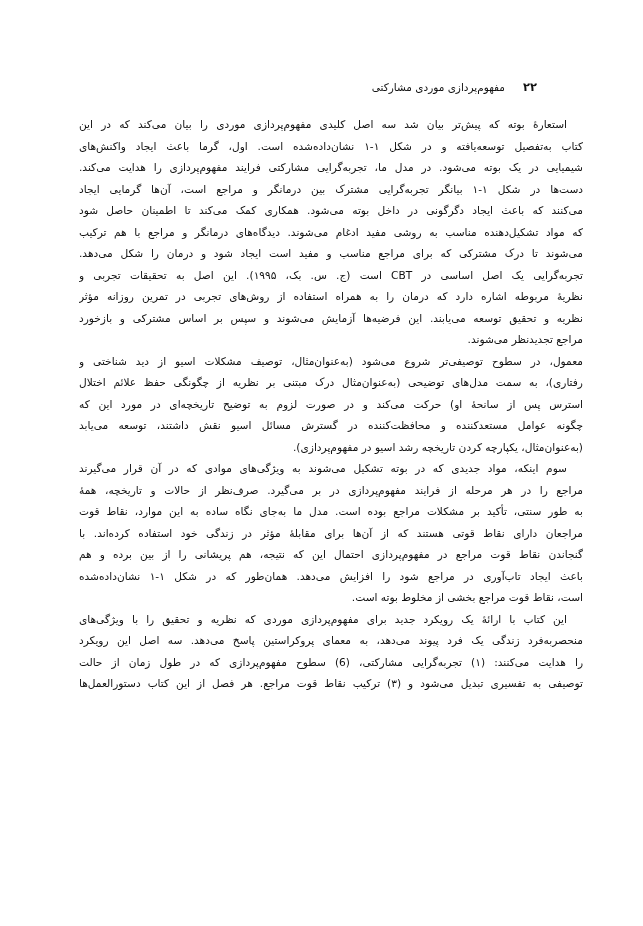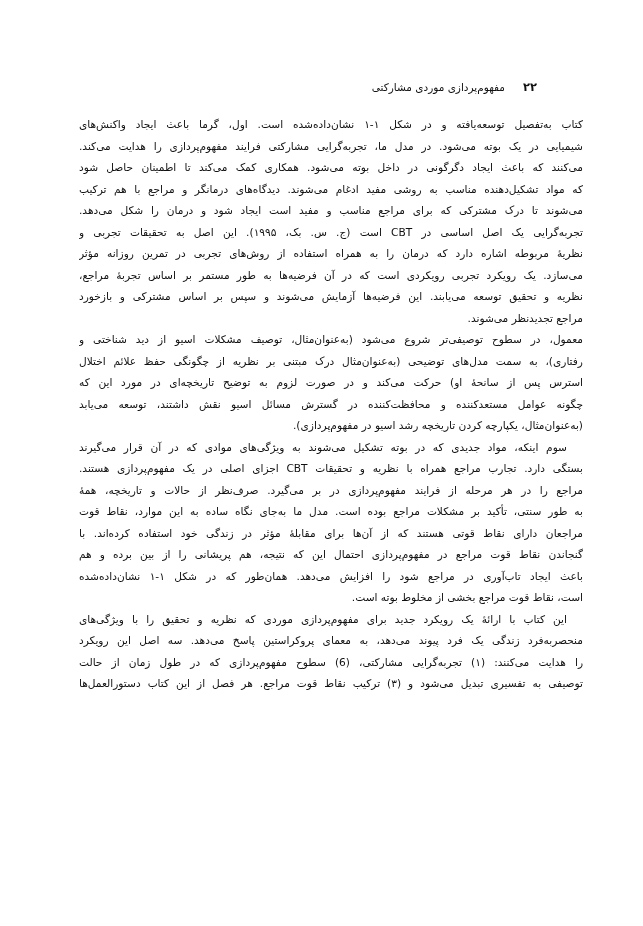--- a/index.html
+++ b/index.html
@@ -68,43 +68,43 @@
 <div class="page">
 
   <div class="running-header">
     <span class="page-number">۲۲</span>
     <span class="running-title">مفهوم‌پردازی موردی مشارکتی</span>
   </div>
 
   <div class="body-text">
 
     <div>
+      <span class="line indent">استعارۀ بوته که پیش‌تر بیان شد سه اصل کلیدی مفهوم‌پردازی موردی را بیان می‌کند که در این</span>
       <span class="line">کتاب به‌تفصیل توسعه‌یافته و در شکل ۱-۱ نشان‌داده‌شده است. اول، گرما باعث ایجاد واکنش‌های</span>
       <span class="line">شیمیایی در یک بوته می‌شود. در مدل ما، تجربه‌گرایی مشارکتی فرایند مفهوم‌پردازی را هدایت می‌کند.</span>
+      <span class="line">دست‌ها در شکل ۱-۱ بیانگر تجربه‌گرایی مشترک بین درمانگر و مراجع است، آن‌ها گرمایی ایجاد</span>
       <span class="line">می‌کنند که باعث ایجاد دگرگونی در داخل بوته می‌شود. همکاری کمک می‌کند تا اطمینان حاصل شود</span>
       <span class="line">که مواد تشکیل‌دهنده مناسب به روشی مفید ادغام می‌شوند. دیدگاه‌های درمانگر و مراجع با هم ترکیب</span>
       <span class="line">می‌شوند تا درک مشترکی که برای مراجع مناسب و مفید است ایجاد شود و درمان را شکل می‌دهد.</span>
       <span class="line">تجربه‌گرایی یک اصل اساسی در CBT است (ج. س. بک، ۱۹۹۵). این اصل به تحقیقات تجربی و</span>
       <span class="line">نظریۀ مربوطه اشاره دارد که درمان را به همراه استفاده از روش‌های تجربی در تمرین روزانه مؤثر</span>
-      <span class="line">می‌سازد. یک رویکرد تجربی رویکردی است که در آن فرضیه‌ها به طور مستمر بر اساس تجربۀ مراجع،</span>
       <span class="line">نظریه و تحقیق توسعه می‌یابند. این فرضیه‌ها آزمایش می‌شوند و سپس بر اساس مشترکی و بازخورد</span>
       <span class="line last">مراجع تجدیدنظر می‌شوند.</span>
     </div>
 
     <div>
       <span class="line">معمول، در سطوح توصیفی‌تر شروع می‌شود (به‌عنوان‌مثال، توصیف مشکلات اسیو از دید شناختی و</span>
       <span class="line">رفتاری)، به سمت مدل‌های توضیحی (به‌عنوان‌مثال درک مبتنی بر نظریه از چگونگی حفظ علائم اختلال</span>
       <span class="line">استرس پس از سانحۀ او) حرکت می‌کند و در صورت لزوم به توضیح تاریخچه‌ای در مورد این که</span>
       <span class="line">چگونه عوامل مستعدکننده و محافظت‌کننده در گسترش مسائل اسیو نقش داشتند، توسعه می‌یابد</span>
       <span class="line last">(به‌عنوان‌مثال، یکپارچه کردن تاریخچه رشد اسیو در مفهوم‌پردازی).</span>
     </div>
 
     <div>
       <span class="line indent">سوم اینکه، مواد جدیدی که در بوته تشکیل می‌شوند به ویژگی‌های موادی که در آن قرار می‌گیرند</span>
-      <span class="line">بستگی دارد. تجارب مراجع همراه با نظریه و تحقیقات CBT اجزای اصلی در یک مفهوم‌پردازی هستند.</span>
       <span class="line">مراجع را در هر مرحله از فرایند مفهوم‌پردازی در بر می‌گیرد. صرف‌نظر از حالات و تاریخچه، همۀ</span>
       <span class="line">به طور سنتی، تأکید بر مشکلات مراجع بوده است. مدل ما به‌جای نگاه ساده به این موارد، نقاط قوت</span>
       <span class="line">مراجعان دارای نقاط قوتی هستند که از آن‌ها برای مقابلۀ مؤثر در زندگی خود استفاده کرده‌اند. با</span>
       <span class="line">گنجاندن نقاط قوت مراجع در مفهوم‌پردازی احتمال این که نتیجه، هم پریشانی را از بین برده و هم</span>
       <span class="line">باعث ایجاد تاب‌آوری در مراجع شود را افزایش می‌دهد. همان‌طور که در شکل ۱-۱ نشان‌داده‌شده</span>
       <span class="line last">است، نقاط قوت مراجع بخشی از مخلوط بوته است.</span>
     </div>
 
     <div>
       <span class="line indent">این کتاب با ارائۀ یک رویکرد جدید برای مفهوم‌پردازی موردی که نظریه و تحقیق را با ویژگی‌های</span>

